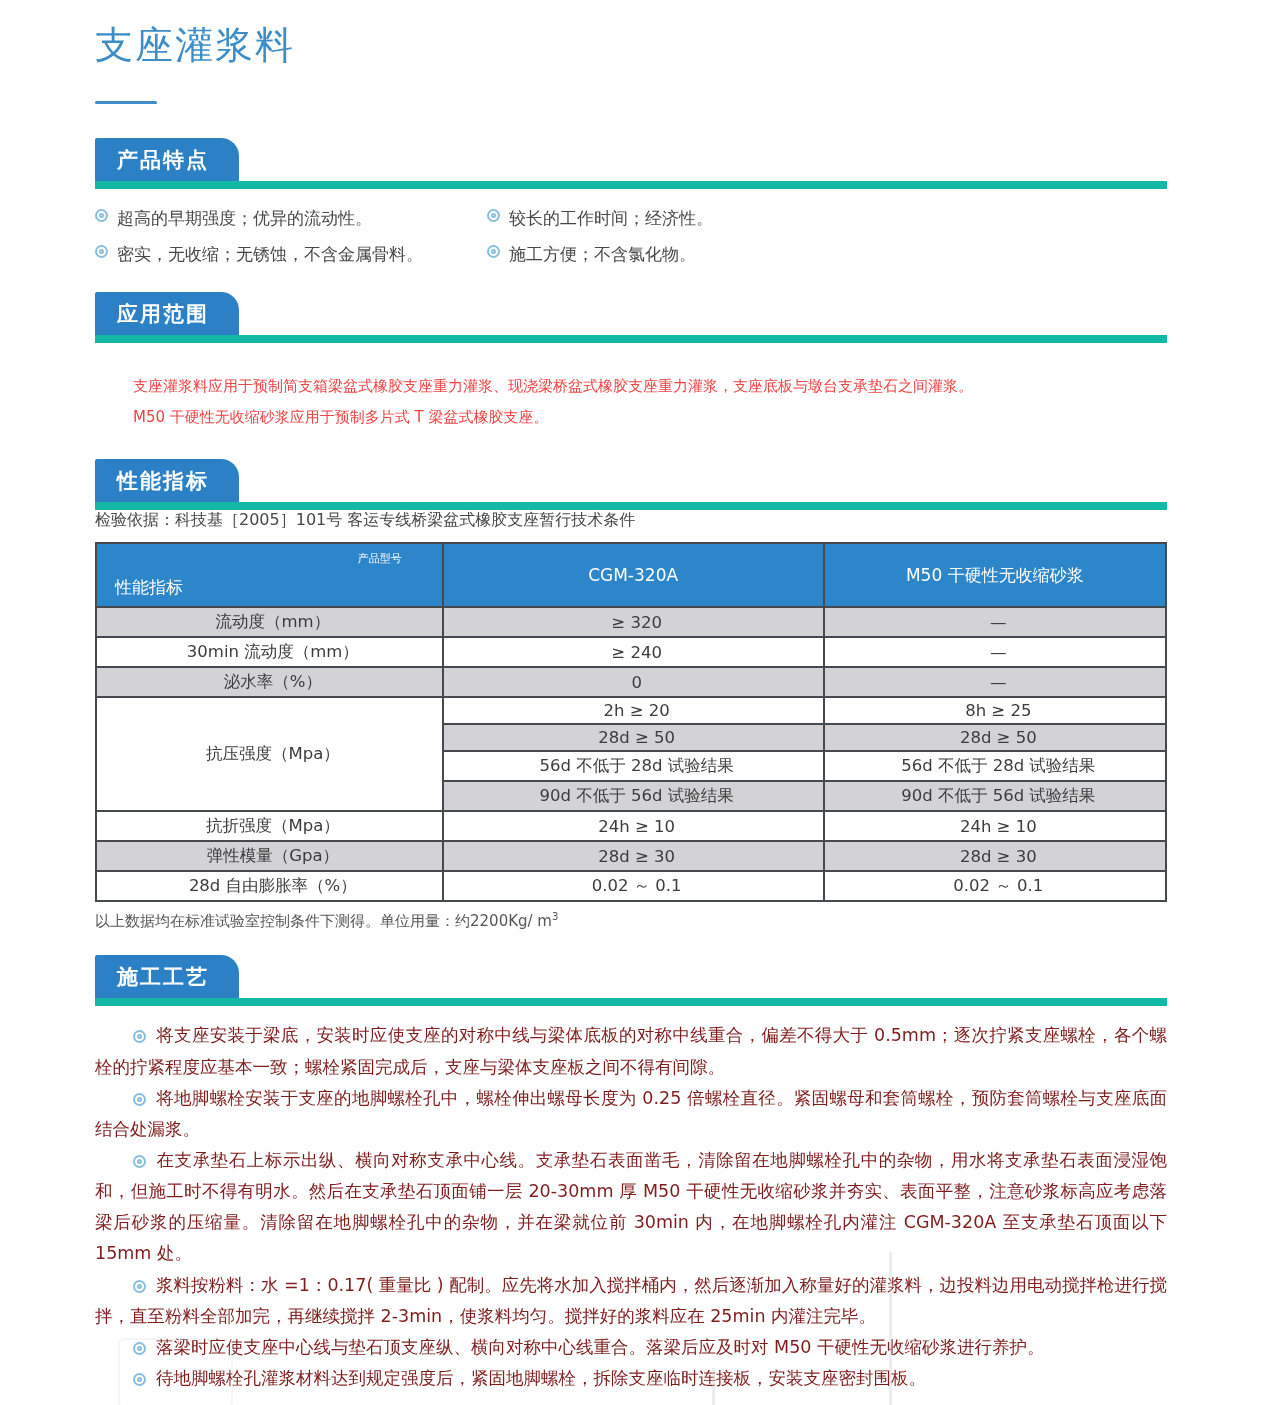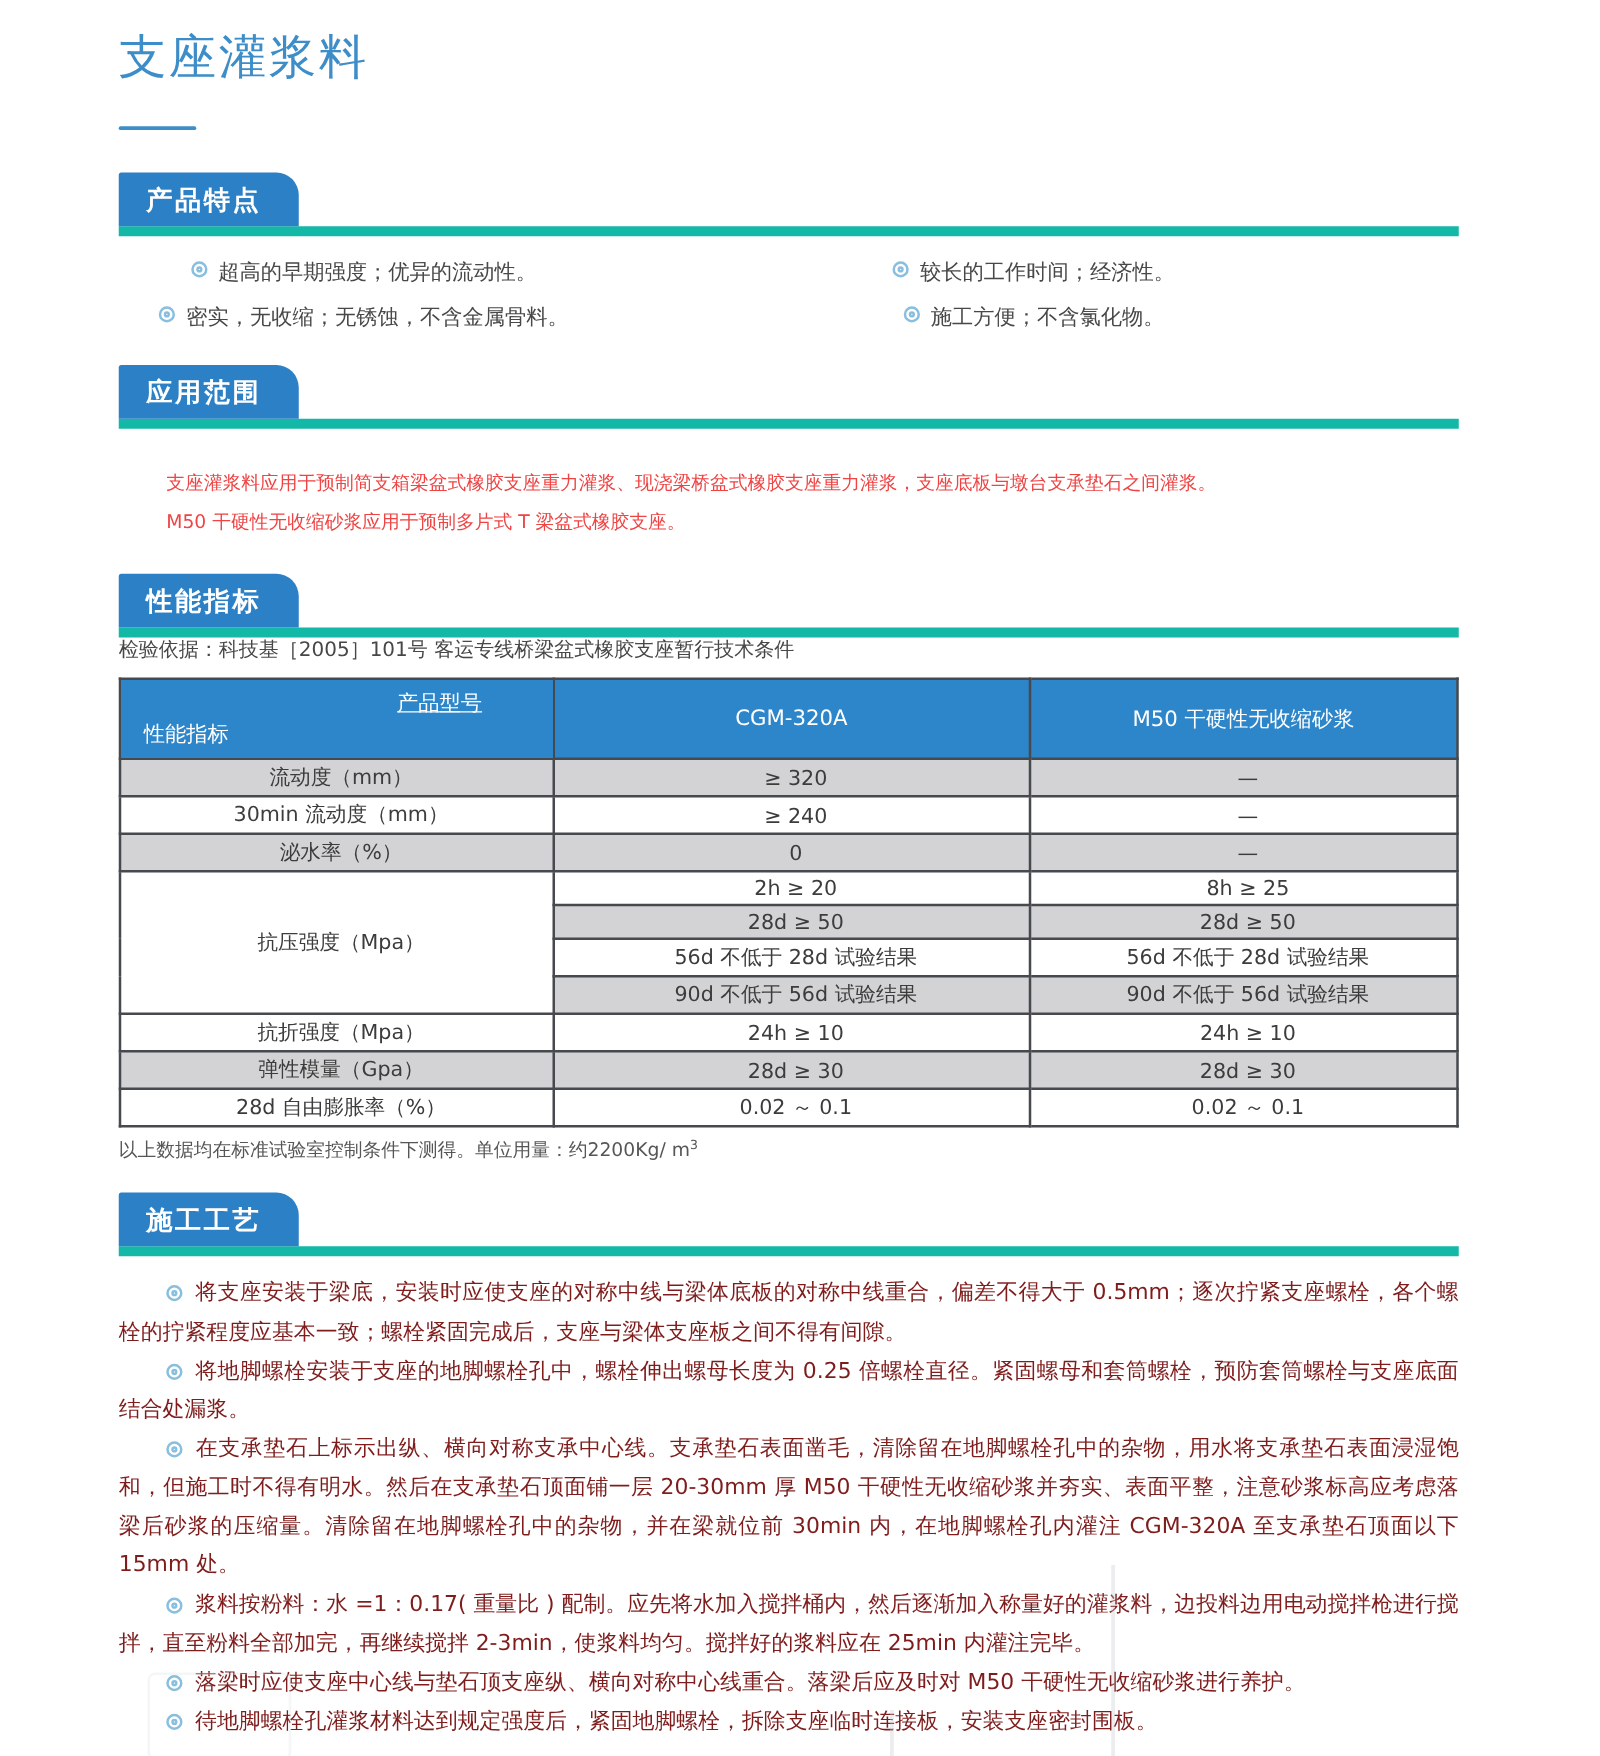--- a/index.html
+++ b/index.html
@@ -34,21 +34,21 @@
     content:""; position:absolute; inset:2px;
     border:2px solid #89bfde; border-radius:50%;
   }
 
   
   .features {
     margin-top:18px;
     display:grid; grid-template-columns:392px auto;
     row-gap:13px; font-size:17px; color:#484848;
   }
-  .feature-item { display:flex; align-items:flex-start; line-height:1.35;justify-content:center; }
+  .feature-item { display:flex; align-items:flex-start; line-height:1.35; }
   .feature-item .bullet { margin-top:2px; }
 
   
   .app-text { margin-top:28px; padding-left:38px; font-size:15px; line-height:2.05; color:#ef4444; }
 
   
   .basis { text-align:left; font-size:16px; color:#474747; }
   table.perf {
     width:100%; margin-top:11px; border-collapse:collapse;
     font-size:16.5px; color:#3c3c3c; table-layout:fixed;
@@ -56,21 +56,21 @@
   table.perf td, table.perf th { border:2px solid #46494e; text-align:center; padding:3px 6px; }
   .col-lbl { width:32.4%; } .col-a { width:35.6%; } .col-b { width:32%; }
   tr.hdr th { background:#2e86ca; color:#ffffff; font-weight:normal; height:64px; font-size:17px; }
   .diag {
     position:relative;
     background-image:linear-gradient(to bottom left,
       transparent calc(50% - 1.4px), #2e3b46 calc(50% - 1.4px),
       #2e3b46 calc(50% + 1.4px), transparent calc(50% + 1.4px));
     background-color:#2e86ca;
   }
-  .diag .corner-top { position:absolute; top:7px; right:56px; font-size:17px;text-decoration:underline; }
+  .diag .corner-top { position:absolute; top:7px; right:40px; font-size:11px; }
   .diag .corner-bottom { position:absolute; bottom:7px; left:18px; font-size:17px; }
   tr.r-gray { background:#d3d3d5; }
   tr.r-white { background:#ffffff; }
   td.lbl-span { background:#ffffff; }
   table.perf td { height:22px;padding-left:13px; }
   .note { margin-top:9px; font-size:15px; color:#565656; }
   .note sup { font-size:10px; }
 
   
   .process { margin-top:14px; font-size:17.5px; line-height:1.78; color:#7f1d1d; text-align:justify; }

